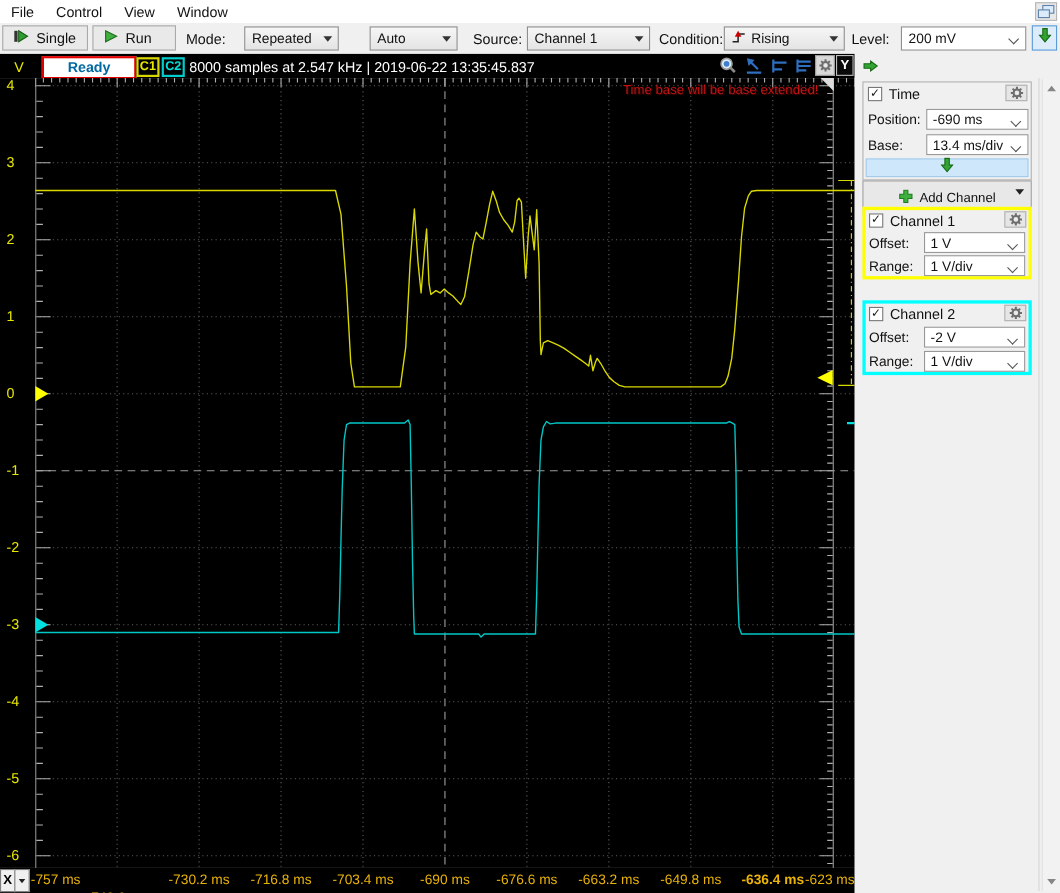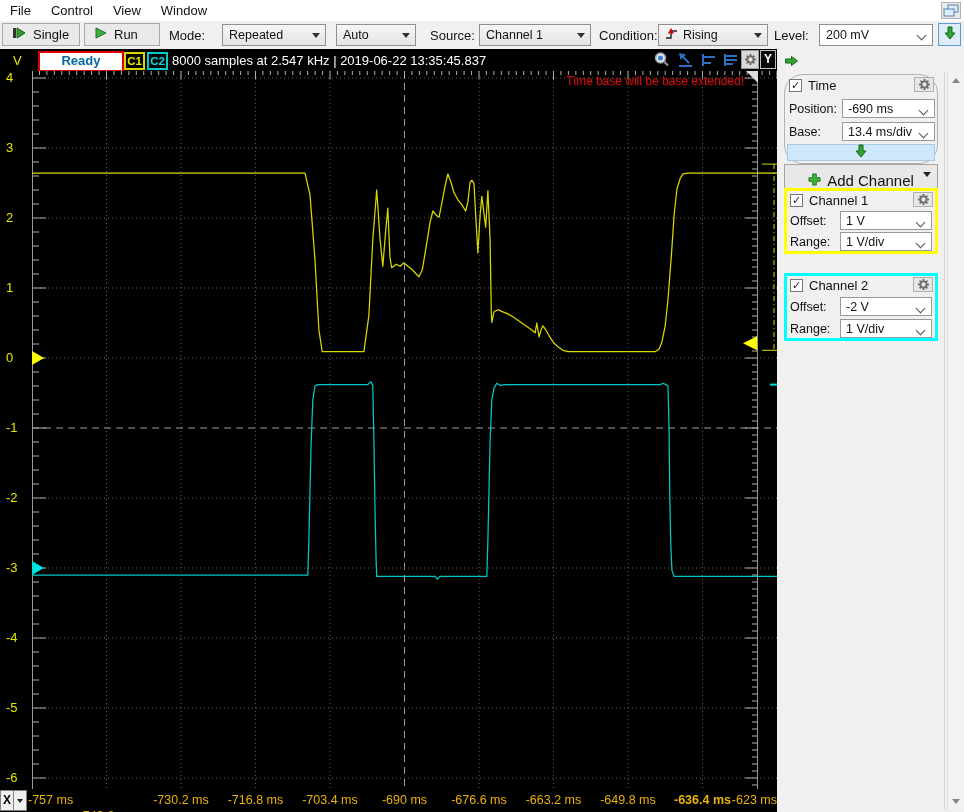--- a/index.html
+++ b/index.html
@@ -63,21 +63,21 @@
       font-size:11px;line-height:11px;text-align:center;color:#1a1a1a;}
   .cb::after{content:"✓";}
   .gearbtn{position:absolute;top:2px;right:3px;width:20px;height:15px;background:#e6e6e6;border:1px solid #b0b0b0;
            box-sizing:border-box;display:flex;align-items:center;justify-content:center;}
   .rowlab{position:absolute;left:4px;font-size:12.5px;}
   .pcombo{position:absolute;left:57px;width:93px;height:19px;background:#fff;border:1px solid #989898;
           box-sizing:border-box;font-size:12.5px;padding:2px 16px 0 5px;white-space:nowrap;}
   .bluebar{position:absolute;left:2px;bottom:2px;right:2px;height:17px;background:#cfe7fa;
            border:1px solid #a5cbe9;box-sizing:border-box;display:flex;align-items:center;justify-content:center;}
   .addch{position:absolute;left:7px;top:115px;width:154px;height:32px;background:#e8e8e8;border:1px solid #a2a2a2;
-         box-sizing:border-box;display:flex;align-items:center;justify-content:center;gap:6px;font-size:15px;}
+         box-sizing:border-box;display:flex;align-items:center;justify-content:center;gap:6px;font-size:12px;}
   .addch .tri{position:absolute;right:6px;top:7px;width:0;height:0;border:4px solid transparent;border-top:5px solid #222;}
   .grp-ch1{border:3px solid #ffff00;}
   .grp-ch2{border:3px solid #00ffff;}
   .proj{position:absolute;left:8px;top:691px;width:150px;background:#fcfcfc;padding:3px 0 4px 0;
         font-size:12px;font-weight:bold;text-align:center;line-height:15px;}
   .vscroll{position:absolute;left:170px;top:23px;width:16px;height:738px;background:#f2f2f2;border-left:1px solid #e0e0e0;}
   .sb-up,.sb-dn{position:absolute;left:1px;width:14px;height:15px;display:flex;align-items:center;justify-content:center;}
   .sb-up{top:1px}.sb-dn{bottom:1px}
   .sb-up i{width:0;height:0;border:4px solid transparent;border-bottom:5px solid #868686;margin-bottom:4px;}
   .sb-dn i{width:0;height:0;border:4px solid transparent;border-top:5px solid #868686;margin-top:4px;}
@@ -107,21 +107,21 @@
   </div>
   <div class="tb-btn" style="left:84px;width:76px;">
     <span>
       <svg width="14" height="14" viewBox="0 0 14 14">
         <polygon points="2,2 12,7 2,12" fill="#3fae3f" stroke="#1e6e1e"></polygon>
       </svg>
     </span>
     <span>Run</span>
   </div>
   <span class="tb-label" style="left:169px;">Mode:</span>
-  <div class="combo" style="left:222px;width:104px;">
+  <div class="combo" style="left:222px;width:86px;">
     <span>Repeated</span>
       <i class="tri"></i>
   </div>
   <div class="combo" style="left:336px;width:80px;">
     <span>Auto</span>
       <i class="tri"></i>
   </div>
   <span class="tb-label" style="left:430px;">Source:</span>
   <div class="combo" style="left:479px;width:112px;">
     <span>Channel 1</span>
@@ -527,21 +527,21 @@
     <span class="xlab" style="left: 702.5px; transform: translateX(-50%); font-weight: bold;">-636.4 ms</span>
     <span class="xlab" style="left: 777px; transform: translateX(-100%);">-623 ms</span>
   </div>
 
 <div class="rpanel">
   <span class="collapse-arrow arrow-right-glyph"><svg width="15" height="12" viewBox="0 0 14 12">
         <polygon points="1,4 7,4 7,1.5 13,6 7,10.5 7,8 1,8" fill="#33a433" stroke="#146914"></polygon>
       </svg></span>
   <div class="rpanel-divider"></div>
 
-  <div class="grp" style="top:25px;height:90px;border-radius:19px;">
+  <div class="grp" style="top:25px;height:90px;">
     <div class="grp-hdr">
       <span class="cb"></span>
       <span>Time</span>
     </div>
     <span class="gearbtn gear-glyph">
         <svg width="13" height="13" viewBox="0 0 14 14">
           <g stroke="#6e6e6e" stroke-width="2">
             <line x1="10.2" y1="7" x2="13" y2="7"></line>
             <line x1="9.262741699796953" y1="9.262741699796951" x2="11.242640687119286" y2="11.242640687119284"></line>
             <line x1="7" y1="10.2" x2="7" y2="13"></line>

